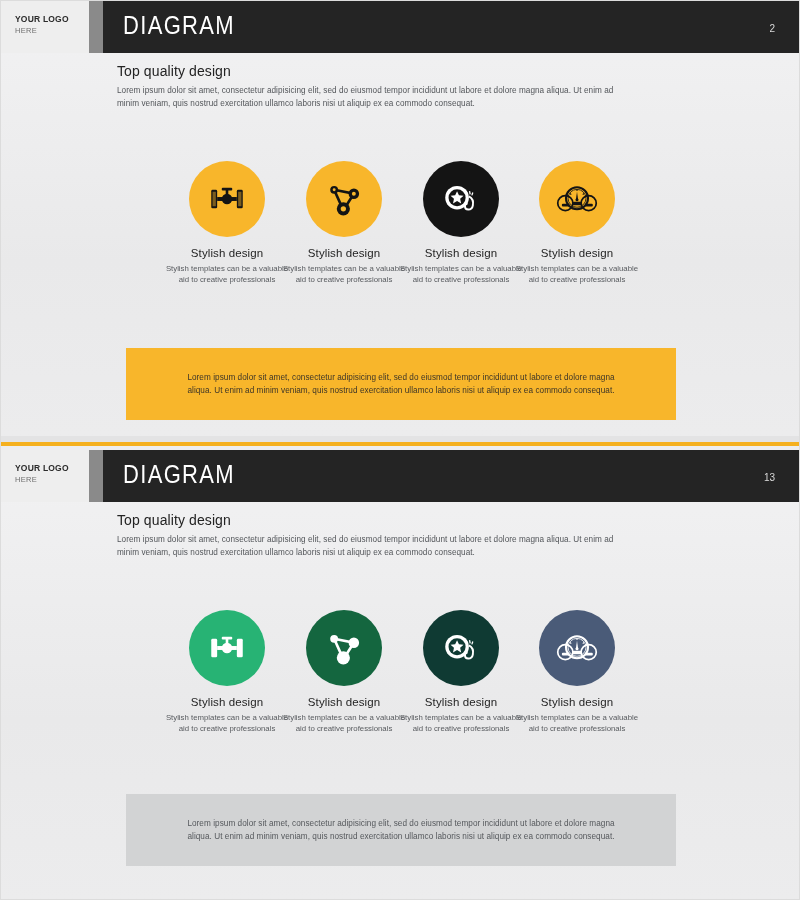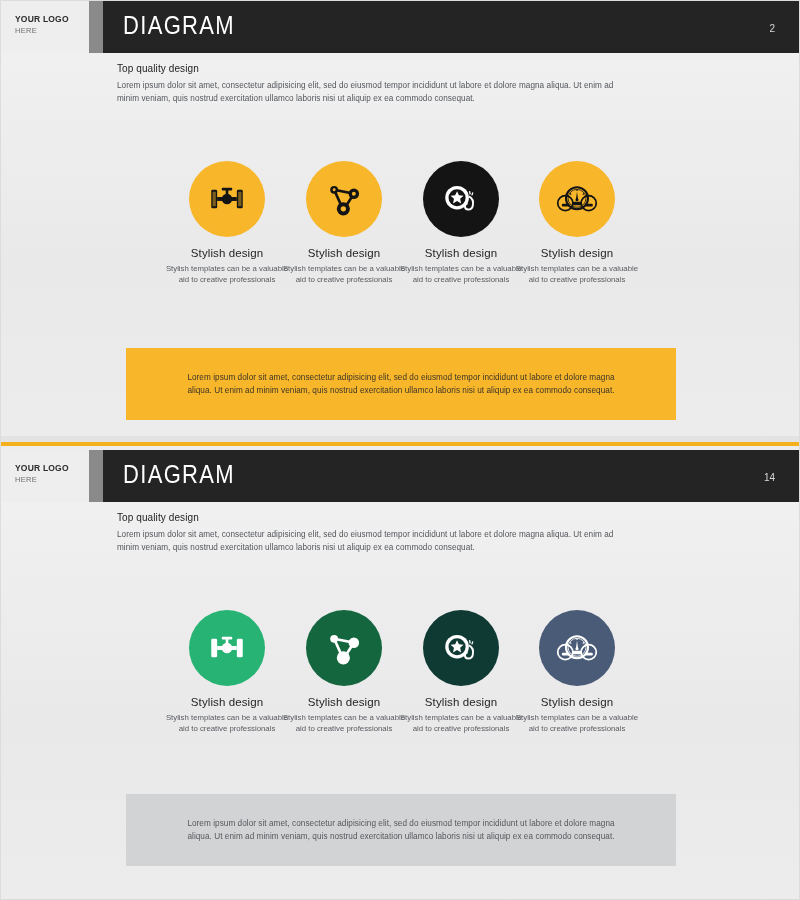--- a/index.html
+++ b/index.html
@@ -113,21 +113,21 @@
     position: absolute;
     right: 26px;
     top: 22px;
     font-size: 10px;
     color: #d9d9d9;
   }
 
   
   .body-block { position: absolute; left: 116px; top: 62px; width: 520px; }
   .body-title {
-    font-size: 10px;
+    font-size: 14px;
     color: #232323;
     font-weight: normal;
     letter-spacing: 0.1px;
     margin: 0 0 5px 0;
     font-family: "Liberation Sans Narrow", "Liberation Sans", sans-serif;
   }
   .body-para {
     font-size: 8.2px;
     line-height: 13px;
     color: #53565a;
@@ -315,21 +315,21 @@
   <div class="slide slide-2">
 
     <div class="header">
       <div class="logo-zone">
         <div class="logo-main">YOUR LOGO</div>
         <div class="logo-sub">HERE</div>
       </div>
       <div class="header-gray"></div>
       <div class="header-dark">
         <div class="header-title">DIAGRAM</div>
-        <div class="page-number">14</div>
+        <div class="page-number">13</div>
       </div>
     </div>
 
     <div class="body-block">
       <h2 class="body-title">Top quality design</h2>
       <p class="body-para">Lorem ipsum dolor sit amet, consectetur adipisicing elit, sed do eiusmod tempor incididunt ut labore et dolore magna aliqua. Ut enim ad minim veniam, quis nostrud exercitation ullamco laboris nisi ut aliquip ex ea commodo consequat.</p>
     </div>
 
     <div class="diagram">
       <div class="connector"></div>

